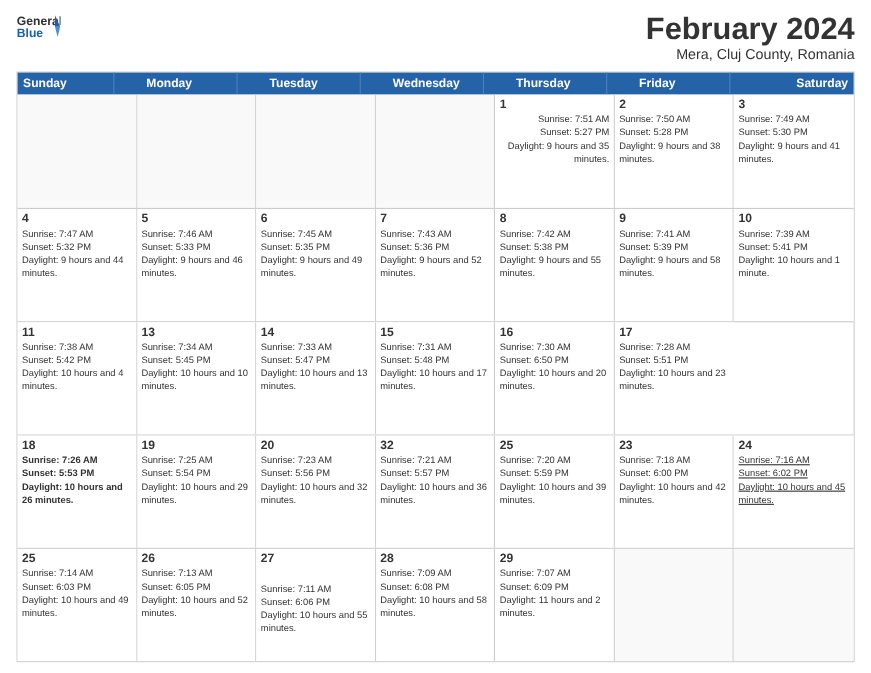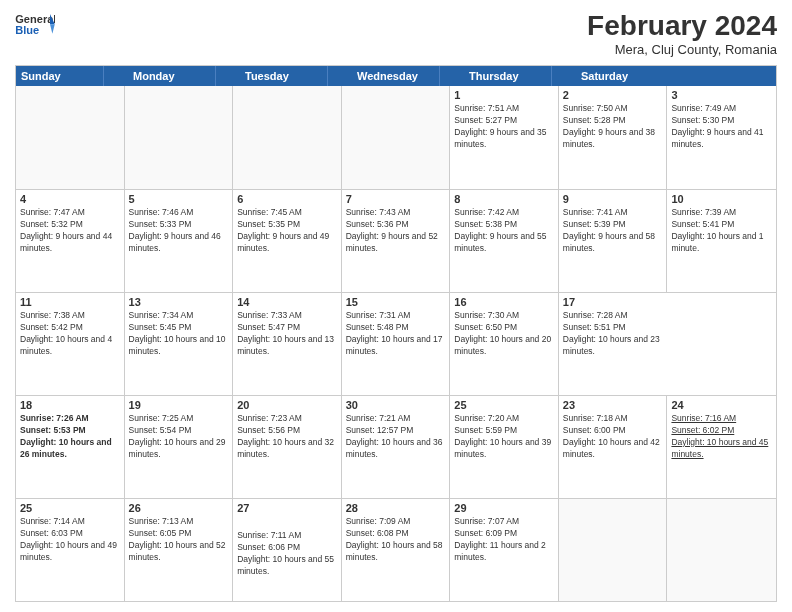--- a/index.html
+++ b/index.html
@@ -57,21 +57,21 @@
       gap: 24px;
     }
     .cal-header-cell {
       color: #fff;
       font-size: 11px;
       font-weight: bold;
       padding: 4px 5px;
       text-align: left;
       border-right: 1px solid #4a7fc0;
     }
-    .cal-header-cell:last-child { border-right: none; }
+    .cal-header-cell:last-child { border-right: none; text-align: right; }
     .cal-body {
       flex: 1;
       display: grid;
       grid-template-rows: repeat(5, 1fr);
     }
     .cal-week {
       display: grid;
       grid-template-columns: repeat(7, 1fr);
       border-top: 1px solid #ccc;
     }
@@ -117,31 +117,32 @@
     </div>
   </div>
 
   <div class="calendar">
     <div class="cal-header">
     <div class="cal-header-cell">Sunday</div>
         <div class="cal-header-cell">Monday</div>
         <div class="cal-header-cell">Tuesday</div>
         <div class="cal-header-cell">Wednesday</div>
         <div class="cal-header-cell">Thursday</div>
+        <div class="cal-header-cell">Friday</div>
         <div class="cal-header-cell">Saturday</div>
       </div>
     <div class="cal-body">
     <div class="cal-week">
           <div class="cal-cell empty"></div>
           <div class="cal-cell empty"></div>
           <div class="cal-cell empty"></div>
           <div class="cal-cell empty"></div>
           <div class="cal-cell">
             <div class="day-num">1</div>
-            <div class="day-info" style="white-space: pre-line;">Sunrise: 7:51 AM
+            <div class="day-info" style="white-space: pre-line; text-align: right;">Sunrise: 7:51 AM
 Sunset: 5:27 PM
 Daylight: 9 hours and 35 minutes.</div>
           </div>
           <div class="cal-cell">
             <div class="day-num">2</div>
             <div class="day-info" style="white-space: pre-line;">Sunrise: 7:50 AM
 Sunset: 5:28 PM
 Daylight: 9 hours and 38 minutes.</div>
           </div>
           <div class="cal-cell">
@@ -246,23 +247,23 @@
 Sunset: 5:54 PM
 Daylight: 10 hours and 29 minutes.</div>
           </div>
           <div class="cal-cell">
             <div class="day-num">20</div>
             <div class="day-info" style="white-space: pre-line;">Sunrise: 7:23 AM
 Sunset: 5:56 PM
 Daylight: 10 hours and 32 minutes.</div>
           </div>
           <div class="cal-cell">
-            <div class="day-num">30</div>
+            <div class="day-num">32</div>
             <div class="day-info" style="white-space: pre-line;">Sunrise: 7:21 AM
-Sunset: 12:57 PM
+Sunset: 5:57 PM
 Daylight: 10 hours and 36 minutes.</div>
           </div>
           <div class="cal-cell">
             <div class="day-num">25</div>
             <div class="day-info" style="white-space: pre-line;">Sunrise: 7:20 AM
 Sunset: 5:59 PM
 Daylight: 10 hours and 39 minutes.</div>
           </div>
           <div class="cal-cell">
             <div class="day-num">23</div>

